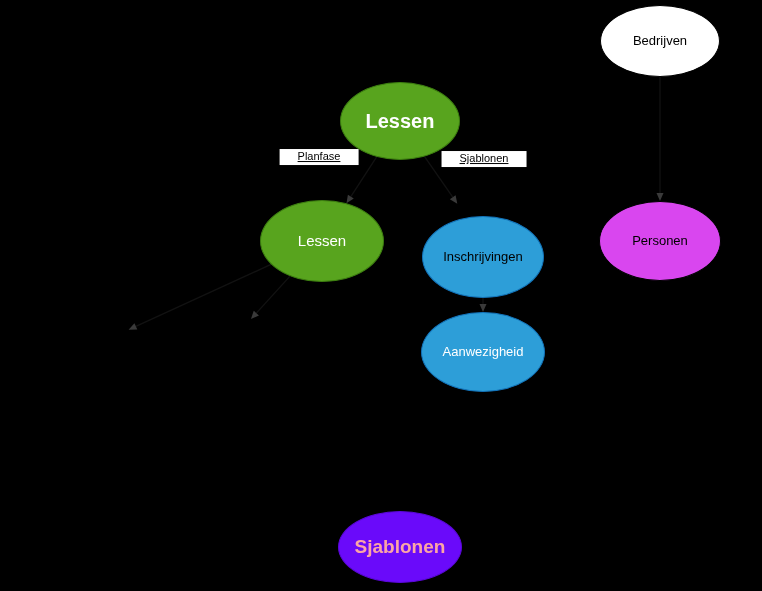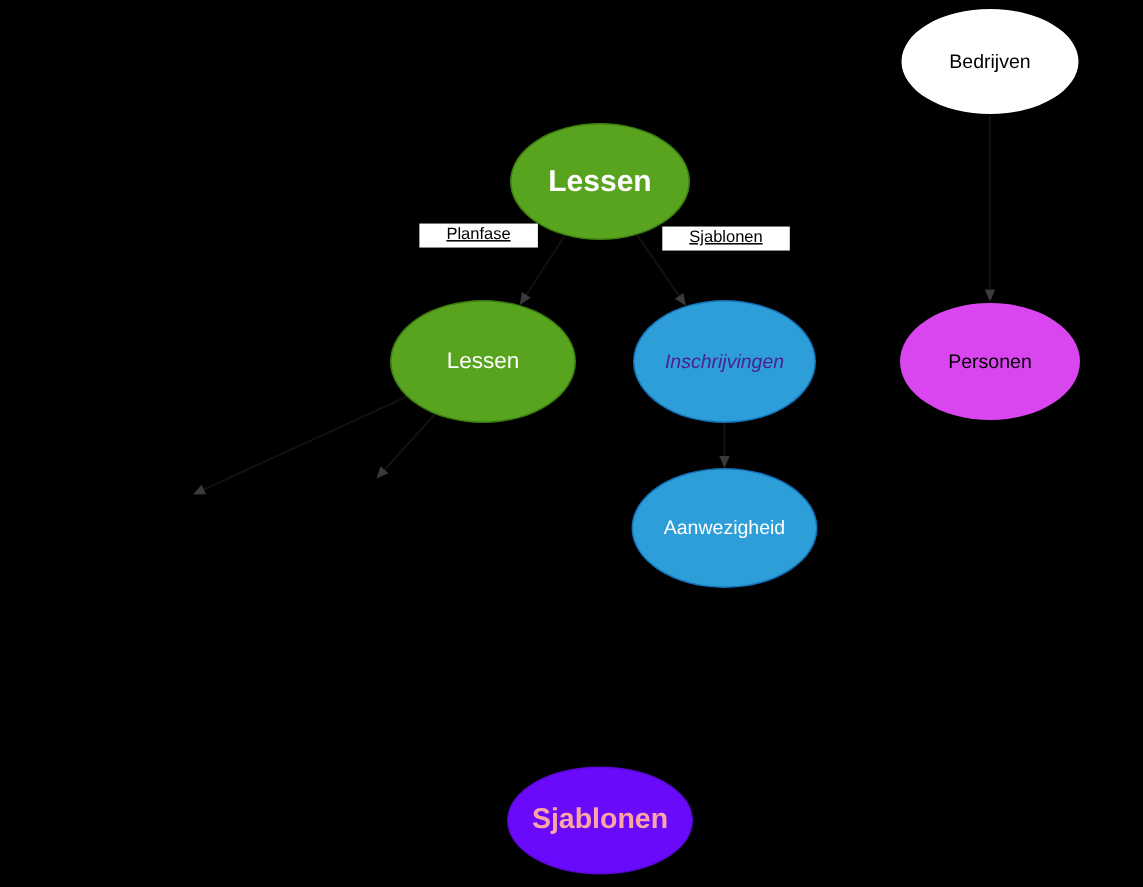--- a/index.html
+++ b/index.html
@@ -68,21 +68,21 @@
       <polygon points="250.95811606692115,319.07573382744306 253.75341647616904,310.80311056622423 258.9308858873386,315.51414129170286" fill="#3a3a3a"></polygon>
       <line x1="483" y1="282" x2="483" y2="304" stroke="#121212" stroke-width="1.3"></line>
       <polygon points="483,312 479.5,304 486.5,304" fill="#3a3a3a"></polygon>
       <line x1="660" y1="77" x2="660" y2="193" stroke="#121212" stroke-width="1.3"></line>
       <polygon points="660,201 656.5,193 663.5,193" fill="#3a3a3a"></polygon>
     </svg>
   <div id="node-layer">
       <div class="node" style="left: 600px; top: 5px; width: 120px; height: 72px; background: rgb(255, 255, 255); border-color: rgb(0, 0, 0); color: rgb(0, 0, 0); font-size: 13px;">Bedrijven</div>
       <div class="node" style="left: 340px; top: 82px; width: 120px; height: 78px; background: rgb(88, 164, 30); border-color: rgb(60, 125, 16); color: rgb(255, 255, 255); font-size: 20px; font-weight: bold;">Lessen</div>
       <div class="node" style="left: 260px; top: 200px; width: 124px; height: 82px; background: rgb(88, 164, 30); border-color: rgb(60, 125, 16); color: rgb(255, 255, 255); font-size: 15px;">Lessen</div>
-      <div class="node" style="left: 422px; top: 200px; width: 122px; height: 82px; background: rgb(45, 158, 216); border-color: rgb(18, 114, 184); color: #4c1d95; font-size: 13px; font-style: italic;">Inschrijvingen</div>
+      <div class="node" style="left: 422px; top: 216px; width: 122px; height: 82px; background: rgb(45, 158, 216); border-color: rgb(18, 114, 184); color: #000000; font-size: 13px;">Inschrijvingen</div>
       <div class="node" style="left: 599px; top: 201px; width: 122px; height: 80px; background: #d946ef; border-color: rgb(0, 0, 0); color: rgb(0, 0, 0); font-size: 13px;">Personen</div>
       <div class="node" style="left: 421px; top: 312px; width: 124px; height: 80px; background: rgb(45, 158, 216); border-color: rgb(18, 114, 184); color: rgb(255, 255, 255); font-size: 13px;">Aanwezigheid</div>
       <div class="node" style="left: 338px; top: 511px; width: 124px; height: 72px; background: rgb(106, 10, 250); border-color: rgb(90, 8, 216); color: #fca5a5; font-size: 19px; font-weight: bold;">Sjablonen</div>
     </div>
   <div id="label-layer">
       <div class="edge-label" style="left: 319px; top: 157px;">Planfase</div>
       <div class="edge-label" style="left: 484px; top: 159px;">Sjablonen</div>
     </div>
 </div>
 

